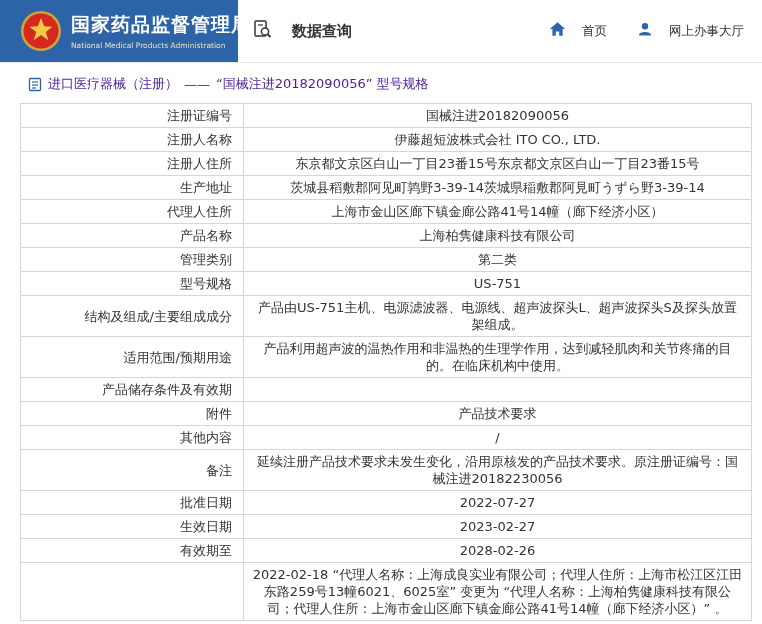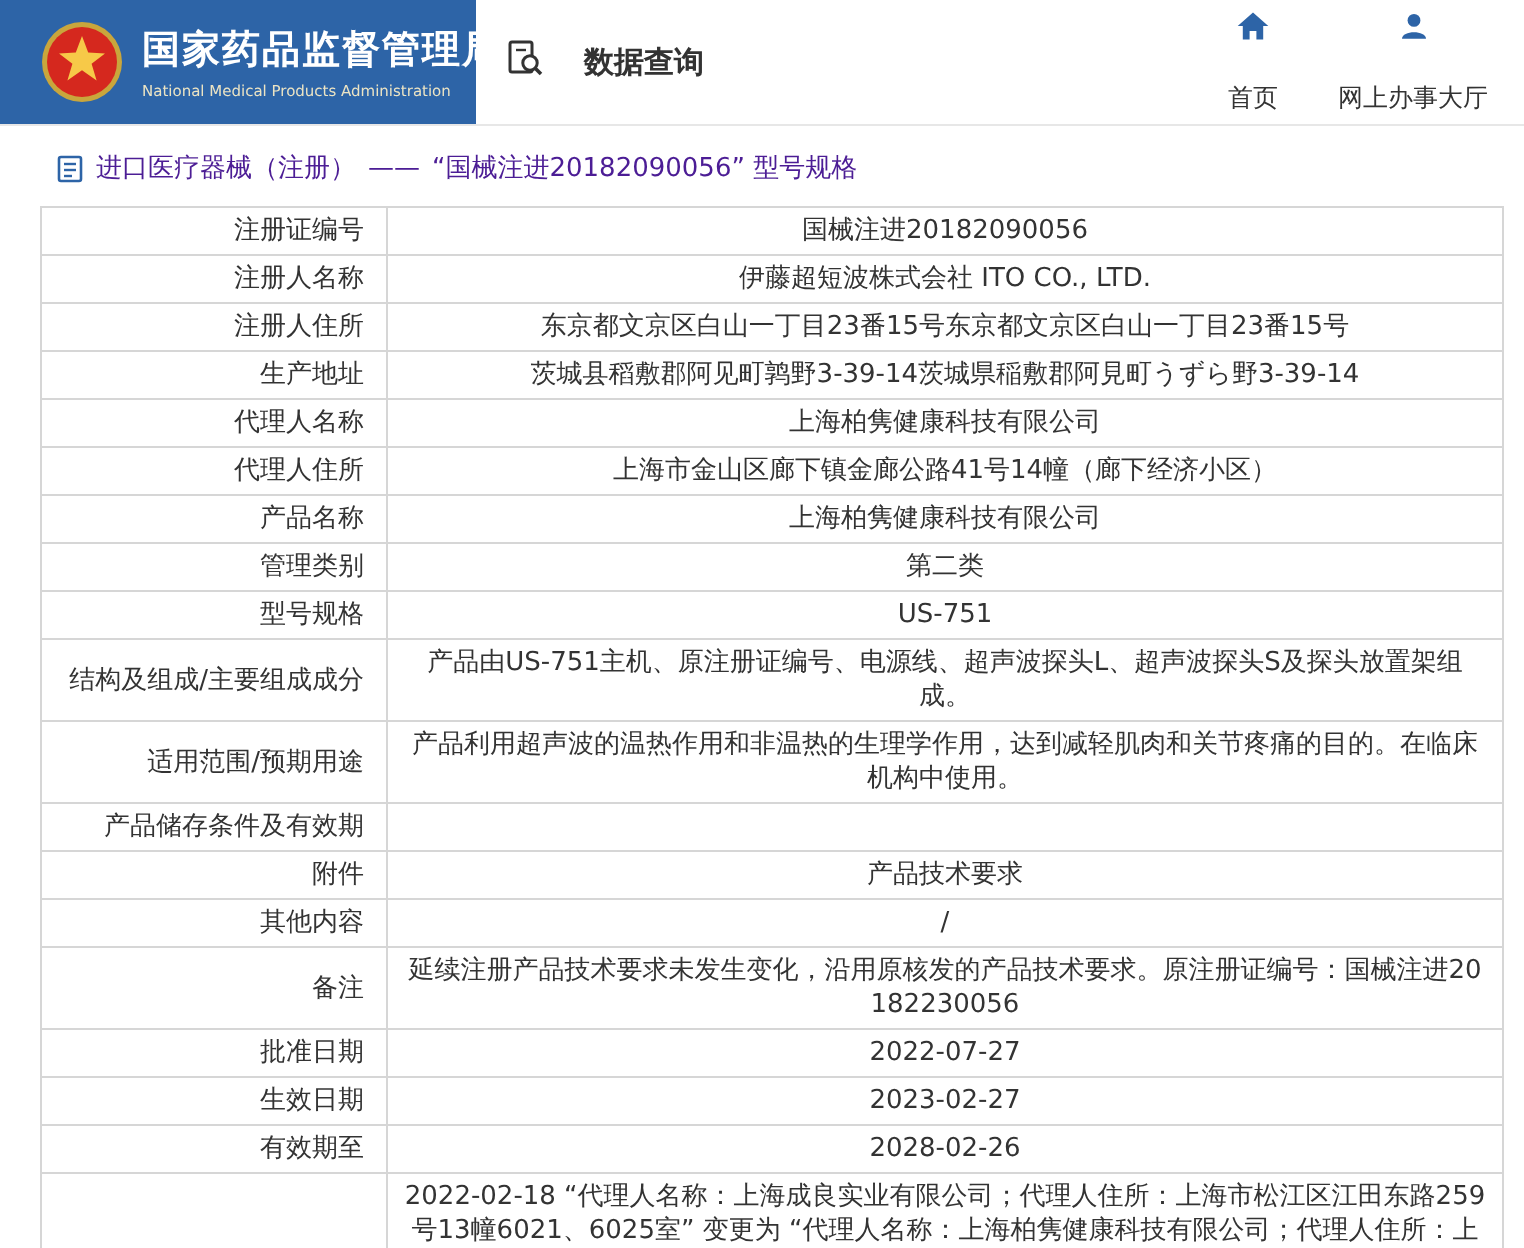--- a/index.html
+++ b/index.html
@@ -24,21 +24,21 @@
   }
   .brand-logo { flex-shrink: 0; line-height: 0; }
   .brand-text { display: flex; flex-direction: column; }
   .brand-cn { color: #ffffff; font-size: 19px; font-weight: bold; letter-spacing: 1px; white-space: nowrap; }
   .brand-en { color: #ece4c4; font-size: 7.5px; margin-top: 3px; white-space: nowrap; }
 
   .data-query { display: flex; align-items: center; gap: 20px; margin-left: 14px; cursor: pointer; }
   .data-query-label { font-size: 15px; font-weight: bold; color: #333; }
 
   .nav { margin-left: auto; display: flex; align-items: center; gap: 30px; padding-right: 18px; }
-  .nav-item { display: flex; flex-direction: column; align-items: center; gap: 16px; cursor: pointer; }
+  .nav-item { display: flex; align-items: center; gap: 16px; cursor: pointer; }
   .nav-label { font-size: 12.5px; color: #333; white-space: nowrap; }
 
   .header-divider { height: 1px; background: #e7e7e7; }
 
   
   .breadcrumb {
     display: flex; align-items: center; gap: 6px;
     padding: 12px 0 10px 28px;
     font-size: 13px; color: #4c1d95;
   }
@@ -49,21 +49,21 @@
   table.info { border-collapse: collapse; width: 732px; table-layout: fixed; }
   table.info th, table.info td {
     border: 1px solid #d6d6d6;
     font-size: 13px;
     line-height: 17px;
     padding: 3px 8px;
     vertical-align: middle;
     word-break: break-all;
   }
   table.info th {
-    width: 173px;
+    width: 223px;
     font-weight: normal;
     text-align: right;
     padding-right: 11px;
     color: #333;
     background: #fff;
   }
   table.info td { text-align: center; color: #333; }
 </style>
 </head>
 <body>
@@ -155,60 +155,54 @@
     <td>东京都文京区白山一丁目23番15号东京都文京区白山一丁目23番15号</td>
   </tr>
 
   <tr>
     <th>
       <span class="lbl-txt">生产地址</span>
     </th>
     <td>茨城县稻敷郡阿见町鹑野3-39-14茨城県稲敷郡阿見町うずら野3-39-14</td>
   </tr>
 
-  <tr>
-    <th>
-      <span class="lbl-txt">代理人名称</span>
+
+  <tr>
+    <th>
+      <span class="lbl-txt">代理人住所</span>
+    </th>
+    <td>上海市金山区廊下镇金廊公路41号14幢（廊下经济小区）</td>
+  </tr>
+
+  <tr>
+    <th>
+      <span class="lbl-txt">产品名称</span>
     </th>
     <td>上海柏隽健康科技有限公司</td>
   </tr>
 
   <tr>
     <th>
-      <span class="lbl-txt">代理人住所</span>
-    </th>
-    <td>上海市金山区廊下镇金廊公路41号14幢（廊下经济小区）</td>
-  </tr>
-
-  <tr>
-    <th>
-      <span class="lbl-txt">产品名称</span>
-    </th>
-    <td>上海柏隽健康科技有限公司</td>
-  </tr>
-
-  <tr>
-    <th>
       <span class="lbl-txt">管理类别</span>
     </th>
     <td>第二类</td>
   </tr>
 
   <tr>
     <th>
       <span class="lbl-txt">型号规格</span>
     </th>
     <td>US-751</td>
   </tr>
 
   <tr>
     <th>
       <span class="lbl-txt">结构及组成/主要组成成分</span>
     </th>
-    <td>产品由US-751主机、原注册证编号、电源线、超声波探头L、超声波探头S及探头放置架组成。</td>
+    <td>产品由US-751主机、电源滤波器、电源线、超声波探头L、超声波探头S及探头放置架组成。</td>
   </tr>
 
   <tr>
     <th>
       <span class="lbl-txt">适用范围/预期用途</span>
     </th>
     <td>产品利用超声波的温热作用和非温热的生理学作用，达到减轻肌肉和关节疼痛的目的。在临床机构中使用。</td>
   </tr>
 
   <tr>

